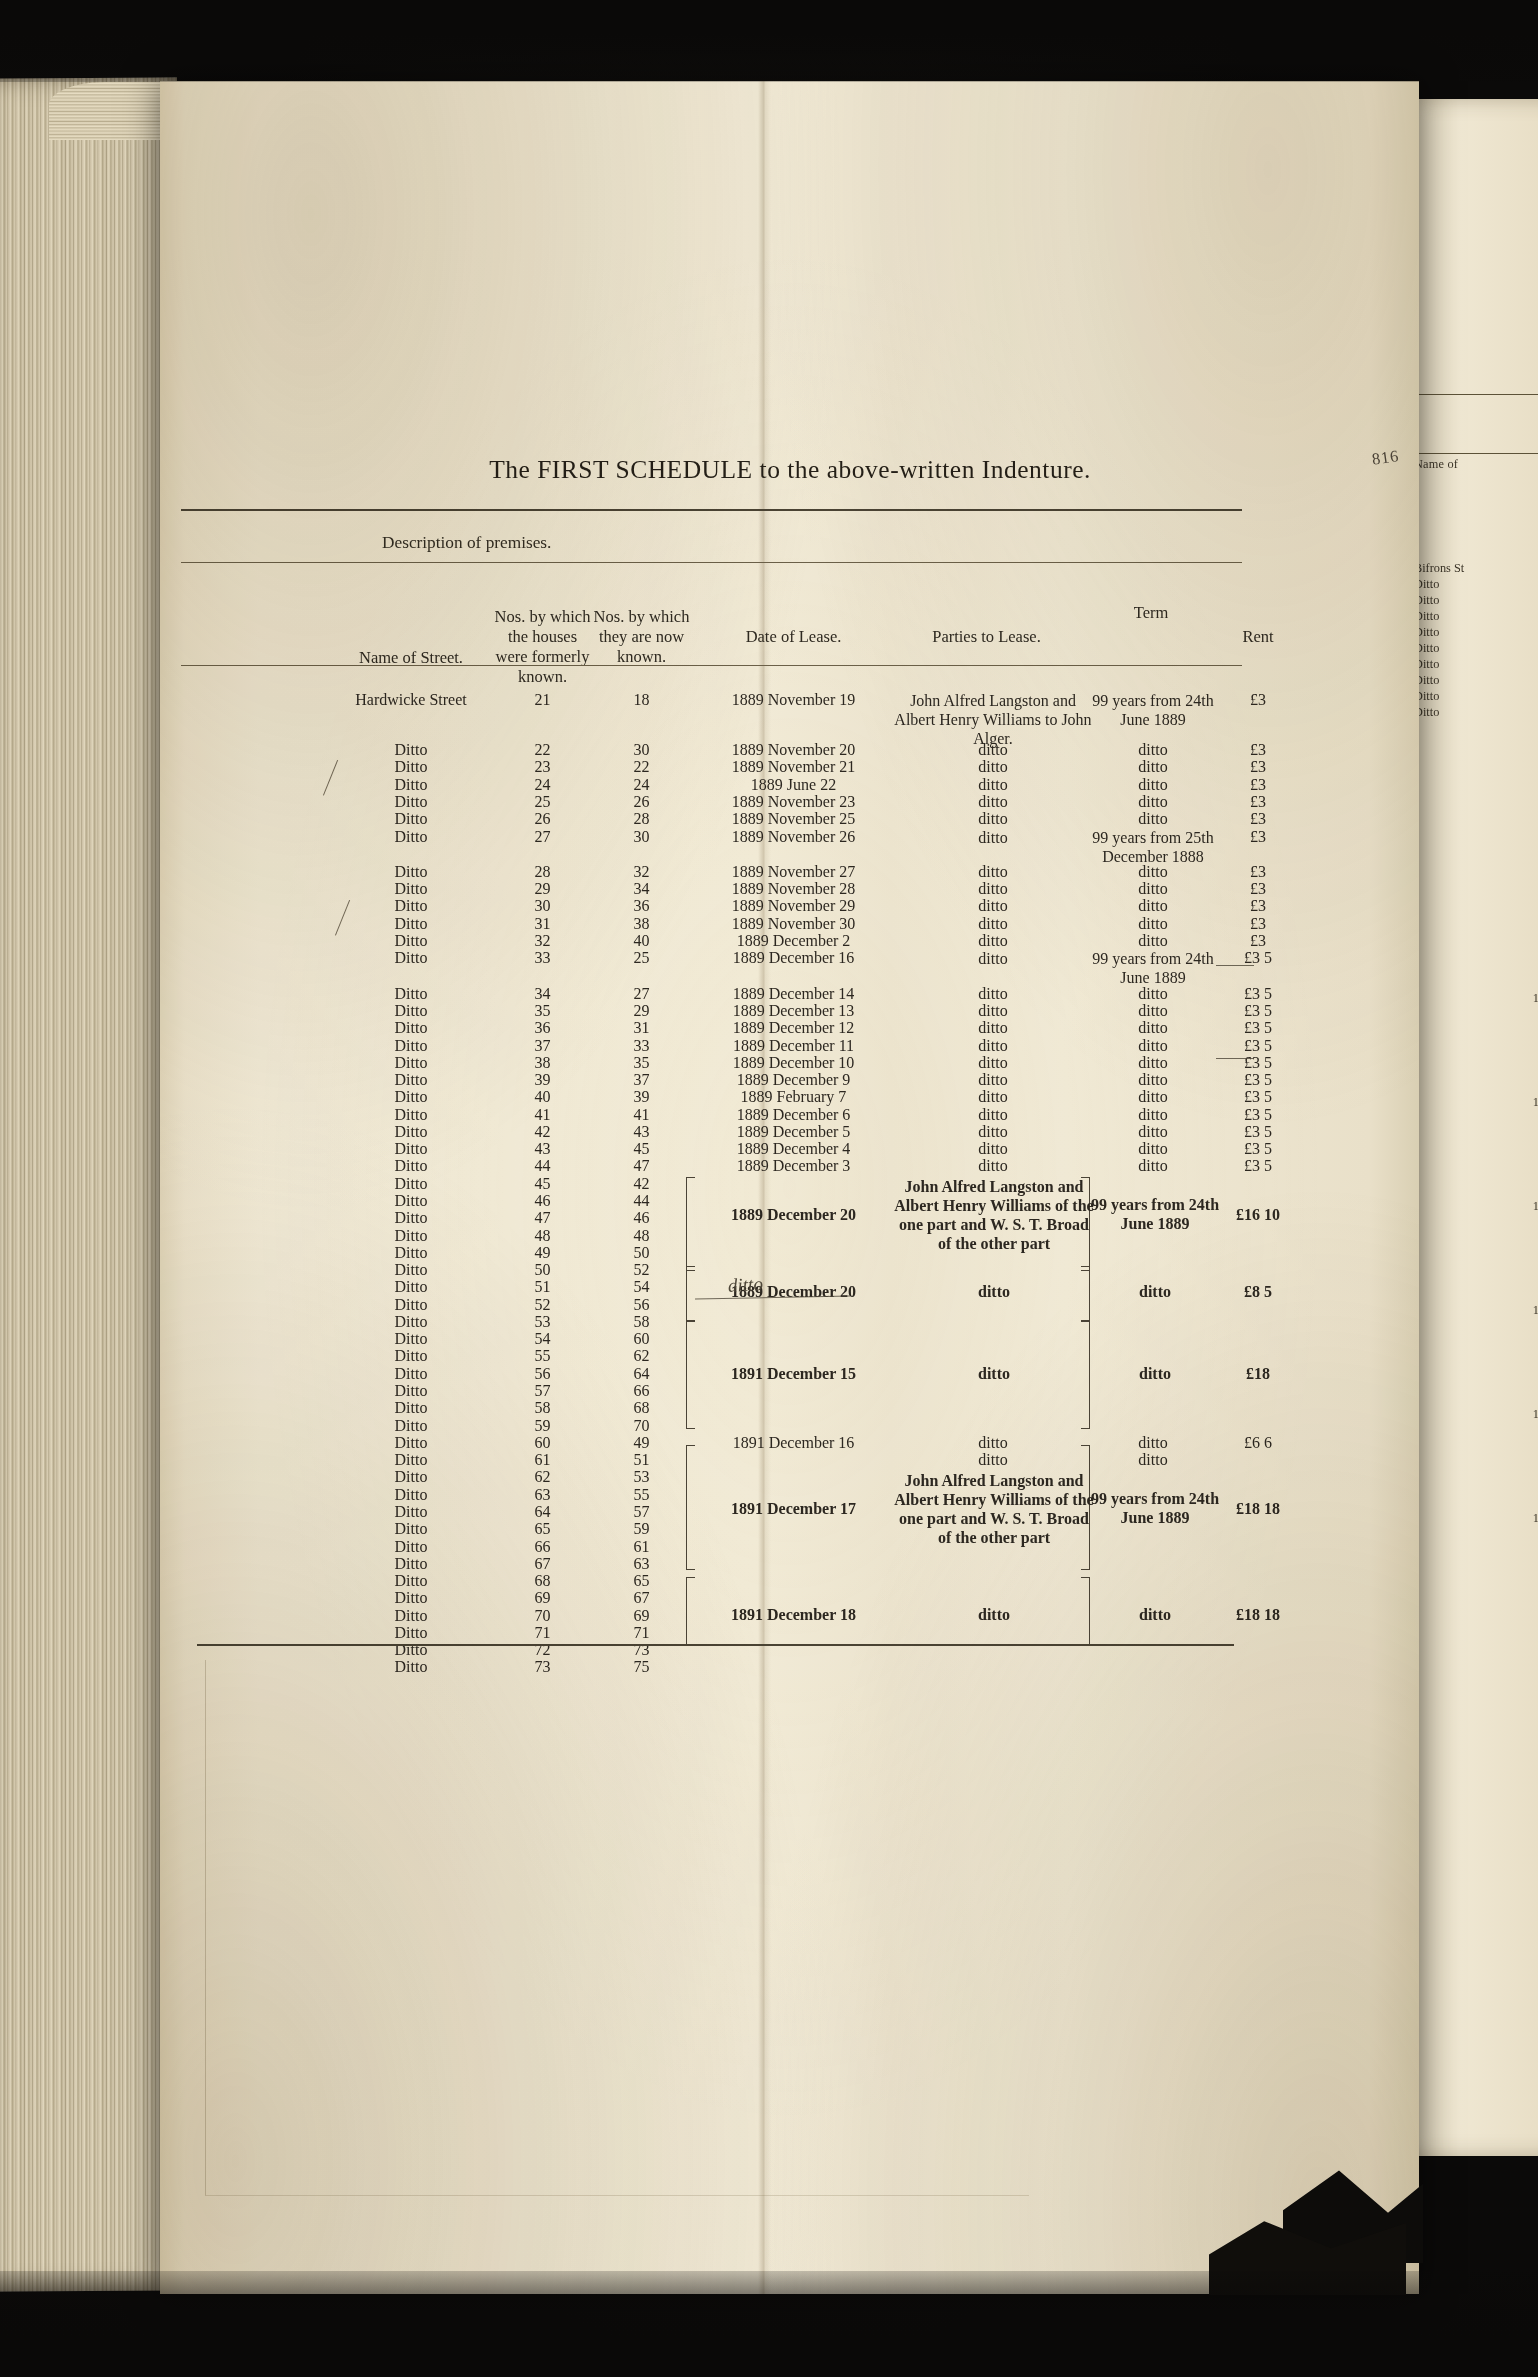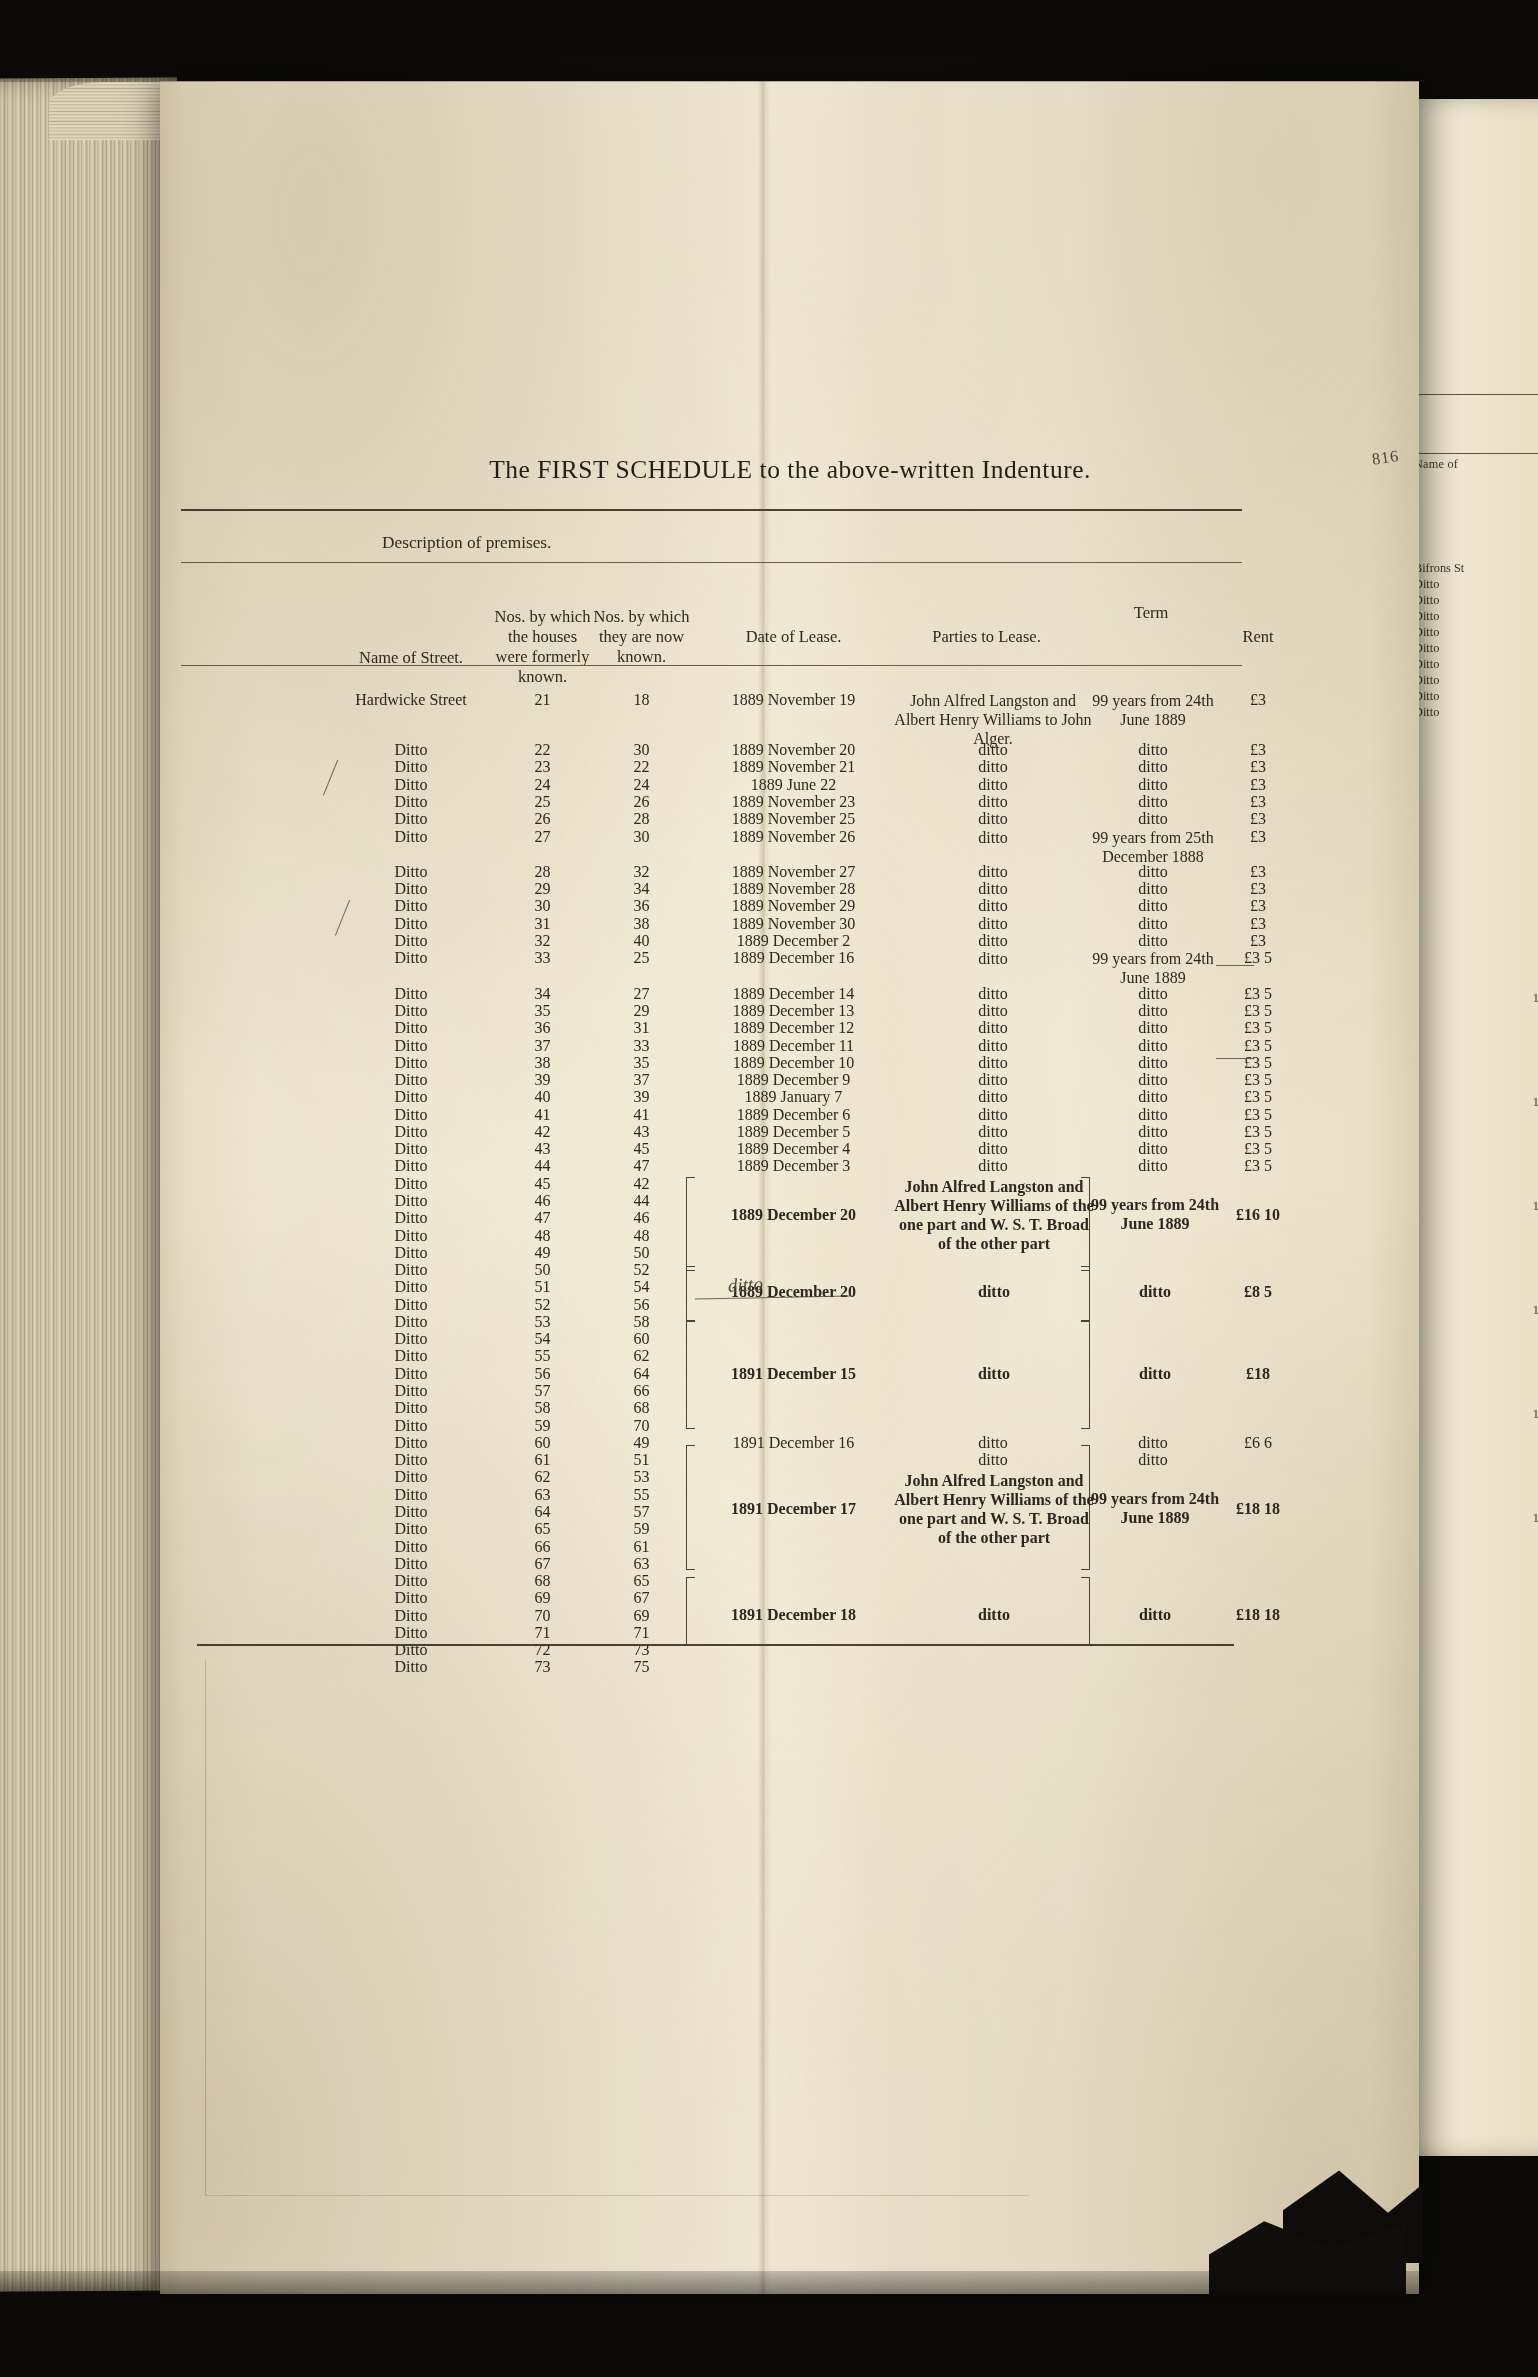--- a/index.html
+++ b/index.html
@@ -595,21 +595,21 @@
             <div class="cell c-now">37</div>
             <div class="cell c-date">1889 December 9</div>
             <div class="cell c-parties">ditto</div>
             <div class="cell c-term">ditto</div>
             <div class="cell c-rent">£3  5</div>
           </div>
           <div class="row" style="position: absolute; left: 0px; top: 397px; width: 1259px;">
             <div class="cell c-street">Ditto</div>
             <div class="cell c-former">40</div>
             <div class="cell c-now">39</div>
-            <div class="cell c-date">1889 January 7</div>
+            <div class="cell c-date">1889 February 7</div>
             <div class="cell c-parties">ditto</div>
             <div class="cell c-term">ditto</div>
             <div class="cell c-rent">£3  5</div>
           </div>
           <div class="row" style="position: absolute; left: 0px; top: 415px; width: 1259px;">
             <div class="cell c-street">Ditto</div>
             <div class="cell c-former">41</div>
             <div class="cell c-now">41</div>
             <div class="cell c-date">1889 December 6</div>
             <div class="cell c-parties">ditto</div>

